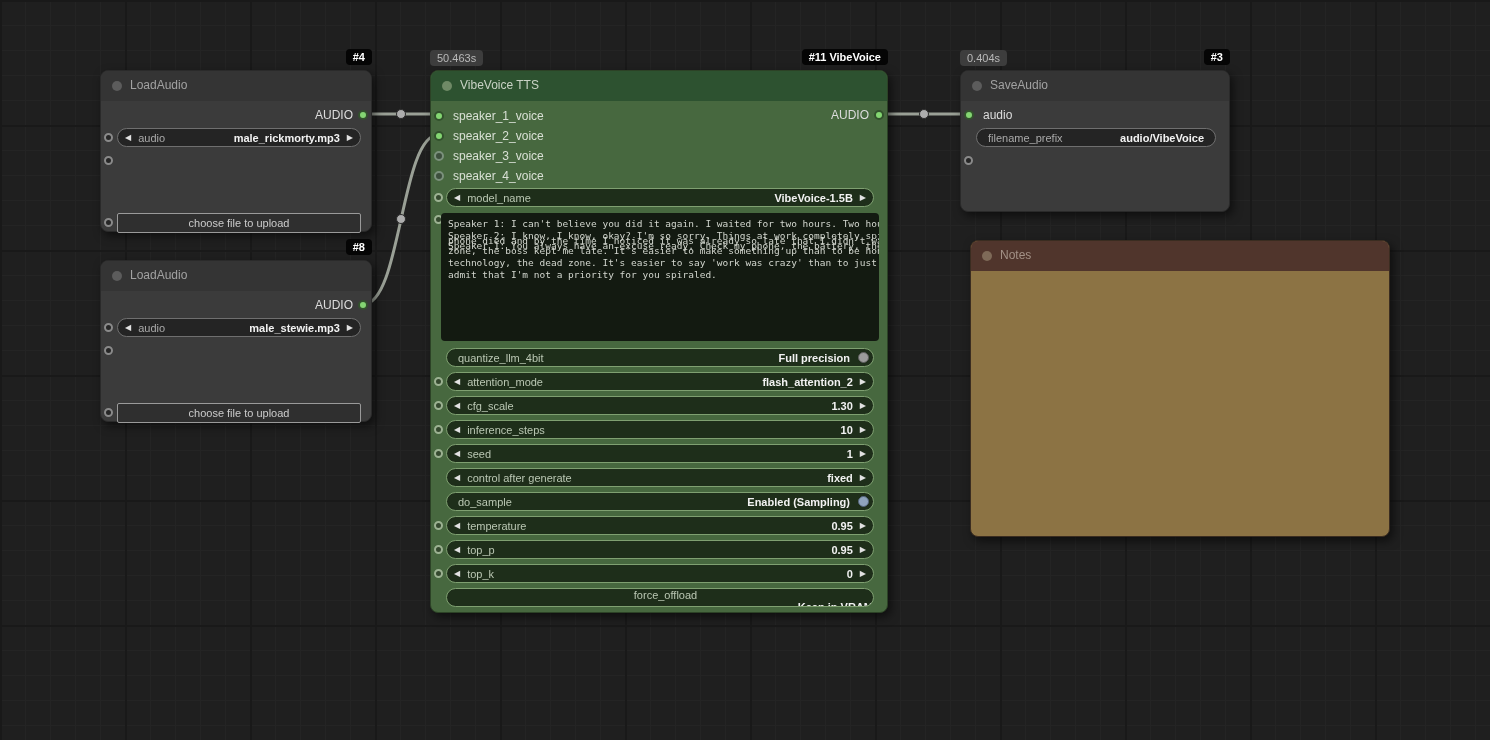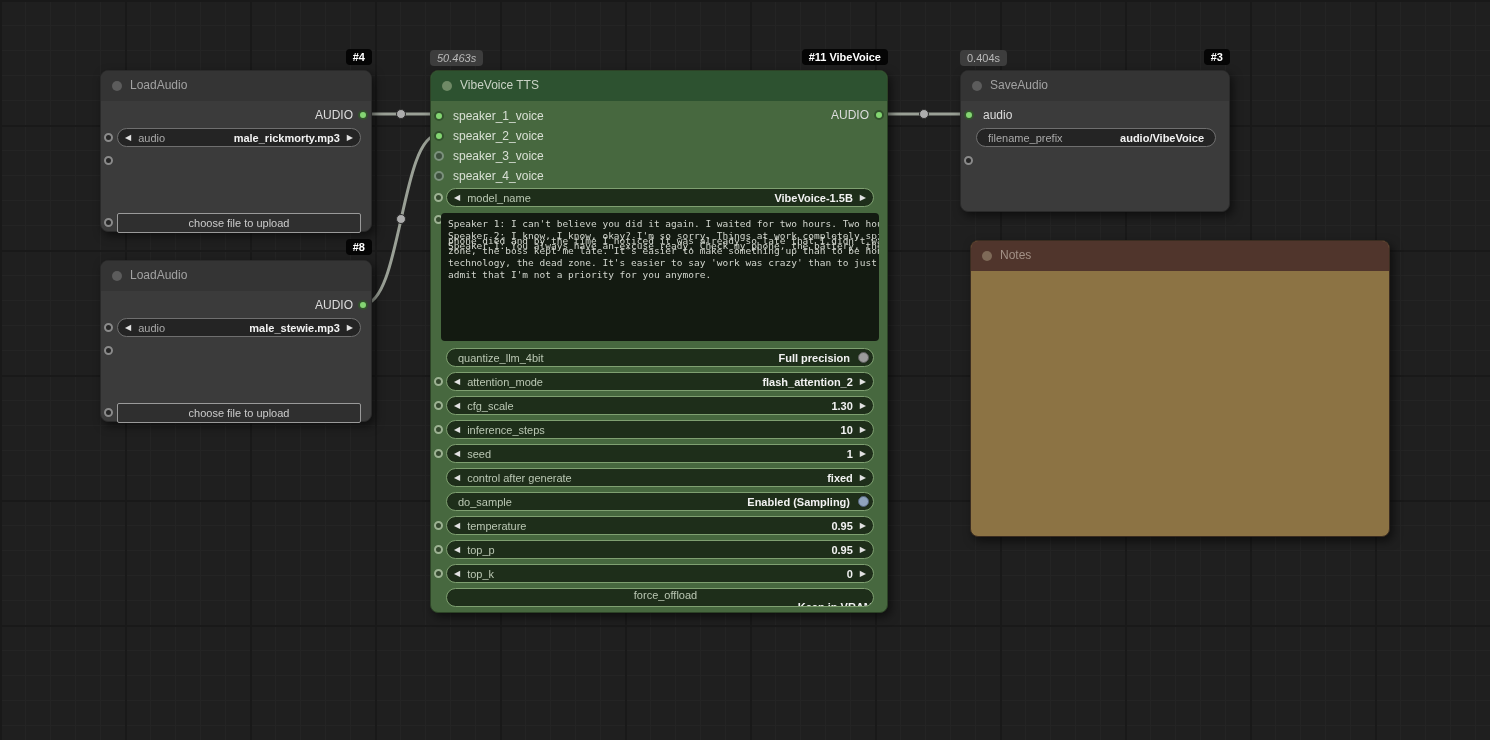--- a/index.html
+++ b/index.html
@@ -87,21 +87,21 @@
     <path d="M 364 114 C 395 114 408 114 438 114" stroke="#9aa096" stroke-width="3" fill="none"></path>
     <path d="M 364 304 C 401 304 401 135 438 135" stroke="#9aa096" stroke-width="3" fill="none"></path>
     <path d="M 880 114 C 910 114 938 114 968 114" stroke="#9aa096" stroke-width="3" fill="none"></path>
     <circle cx="401" cy="114" r="4.5" fill="#adadad" stroke="#2c2c2c"></circle>
     <circle cx="401" cy="219" r="4.5" fill="#adadad" stroke="#2c2c2c"></circle>
     <circle cx="924" cy="114" r="4.5" fill="#adadad" stroke="#2c2c2c"></circle>
   </svg>
 
   <div class="badge id" style="top:49px; right:1118px;">#4</div>
   <div class="badge id" style="top:239px; right:1118px;">#8</div>
-  <div class="badge time" style="top:50px; left:430px;font-style:italic;">50.463s</div>
+  <div class="badge time" style="top:50px; left:430px;">50.463s</div>
   <div class="badge id" style="top:49px; right:602px;">#11 VibeVoice</div>
   <div class="badge time" style="top:50px; left:960px;">0.404s</div>
   <div class="badge id" style="top:49px; right:260px;">#3</div>
 
   <div class="node node-gray" style="left:100px; top:70px; width:272px; height:162px;">
     <div class="nheader gray"></div>
     <span class="cdot gray"></span>
     <span class="ntitle gray">LoadAudio</span>
     <span class="slot-label right" style="right:18px; top:37px;">AUDIO</span>
     <span class="dot audio-on" style="right:3px; top:39px;"></span>
@@ -161,21 +161,21 @@
     </div>
 
     <span class="ring green" style="left:3px; top:144px;"></span>
     <div class="ta" style="left:10px; top:142px; width:438px; height:128px;">
       <div class="tl">Speaker 1: I can't believe you did it again. I waited for two hours. Two hours!</div>
       <div class="tl">Speaker 2: I know, I know, okay? I'm so sorry. Things at work completely spiraled. My</div>
       <div class="tl ov">phone died and by the time I noticed it was already so late that I didn't want to wake</div>
       <div class="tl ov">Speaker 1: You always have an excuse ready. Check my phone, the battery, the dead</div>
       <div class="tl ov">zone, the boss kept me late. It's easier to make something up than to be honest.</div>
       <div class="tl">technology, the dead zone. It's easier to say 'work was crazy' than to just</div>
-      <div class="tl">admit that I'm not a priority for you anymore.</div>
+      <div class="tl">admit that I'm not a priority for you spiraled.</div>
     </div>
 
     <div class="widget greenpill toggle" style="left:15px; top:277px; width:428px;">
       <span class="wl">quantize_llm_4bit</span>
       <span class="wv">Full precision</span>
       <span class="tdot"></span>
     </div>
 
     <span class="ring green" style="left:3px; top:306px;"></span>
     <div class="widget greenpill" style="left:15px; top:301px; width:428px;">

